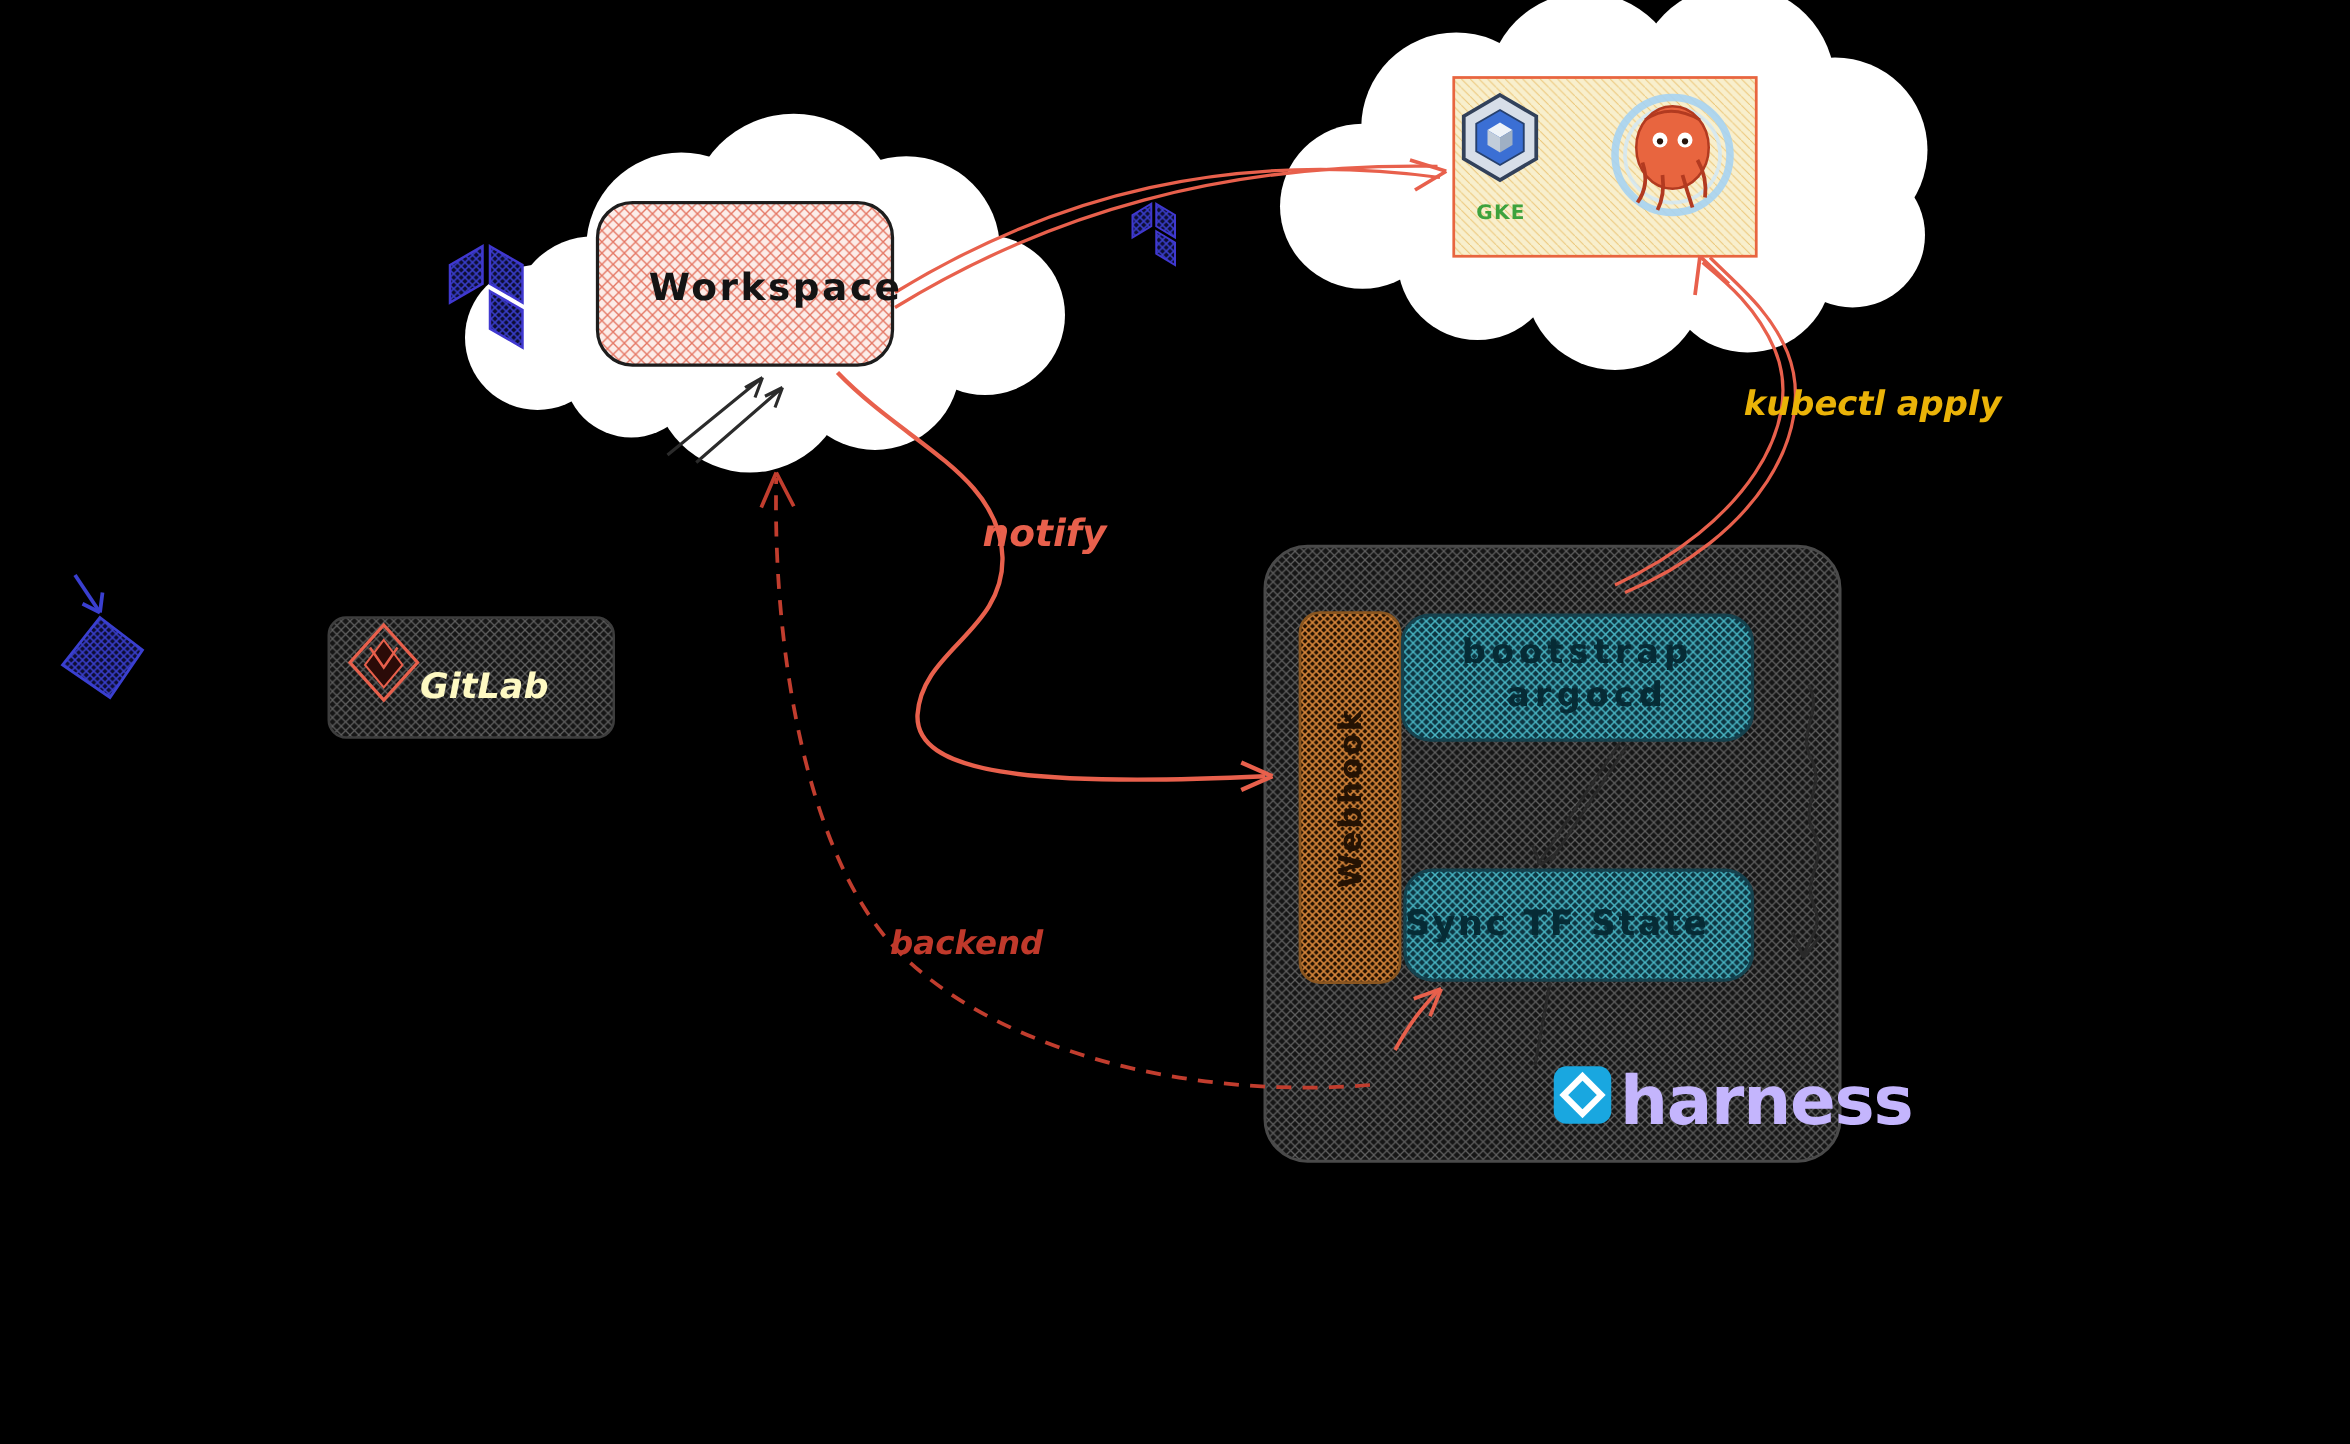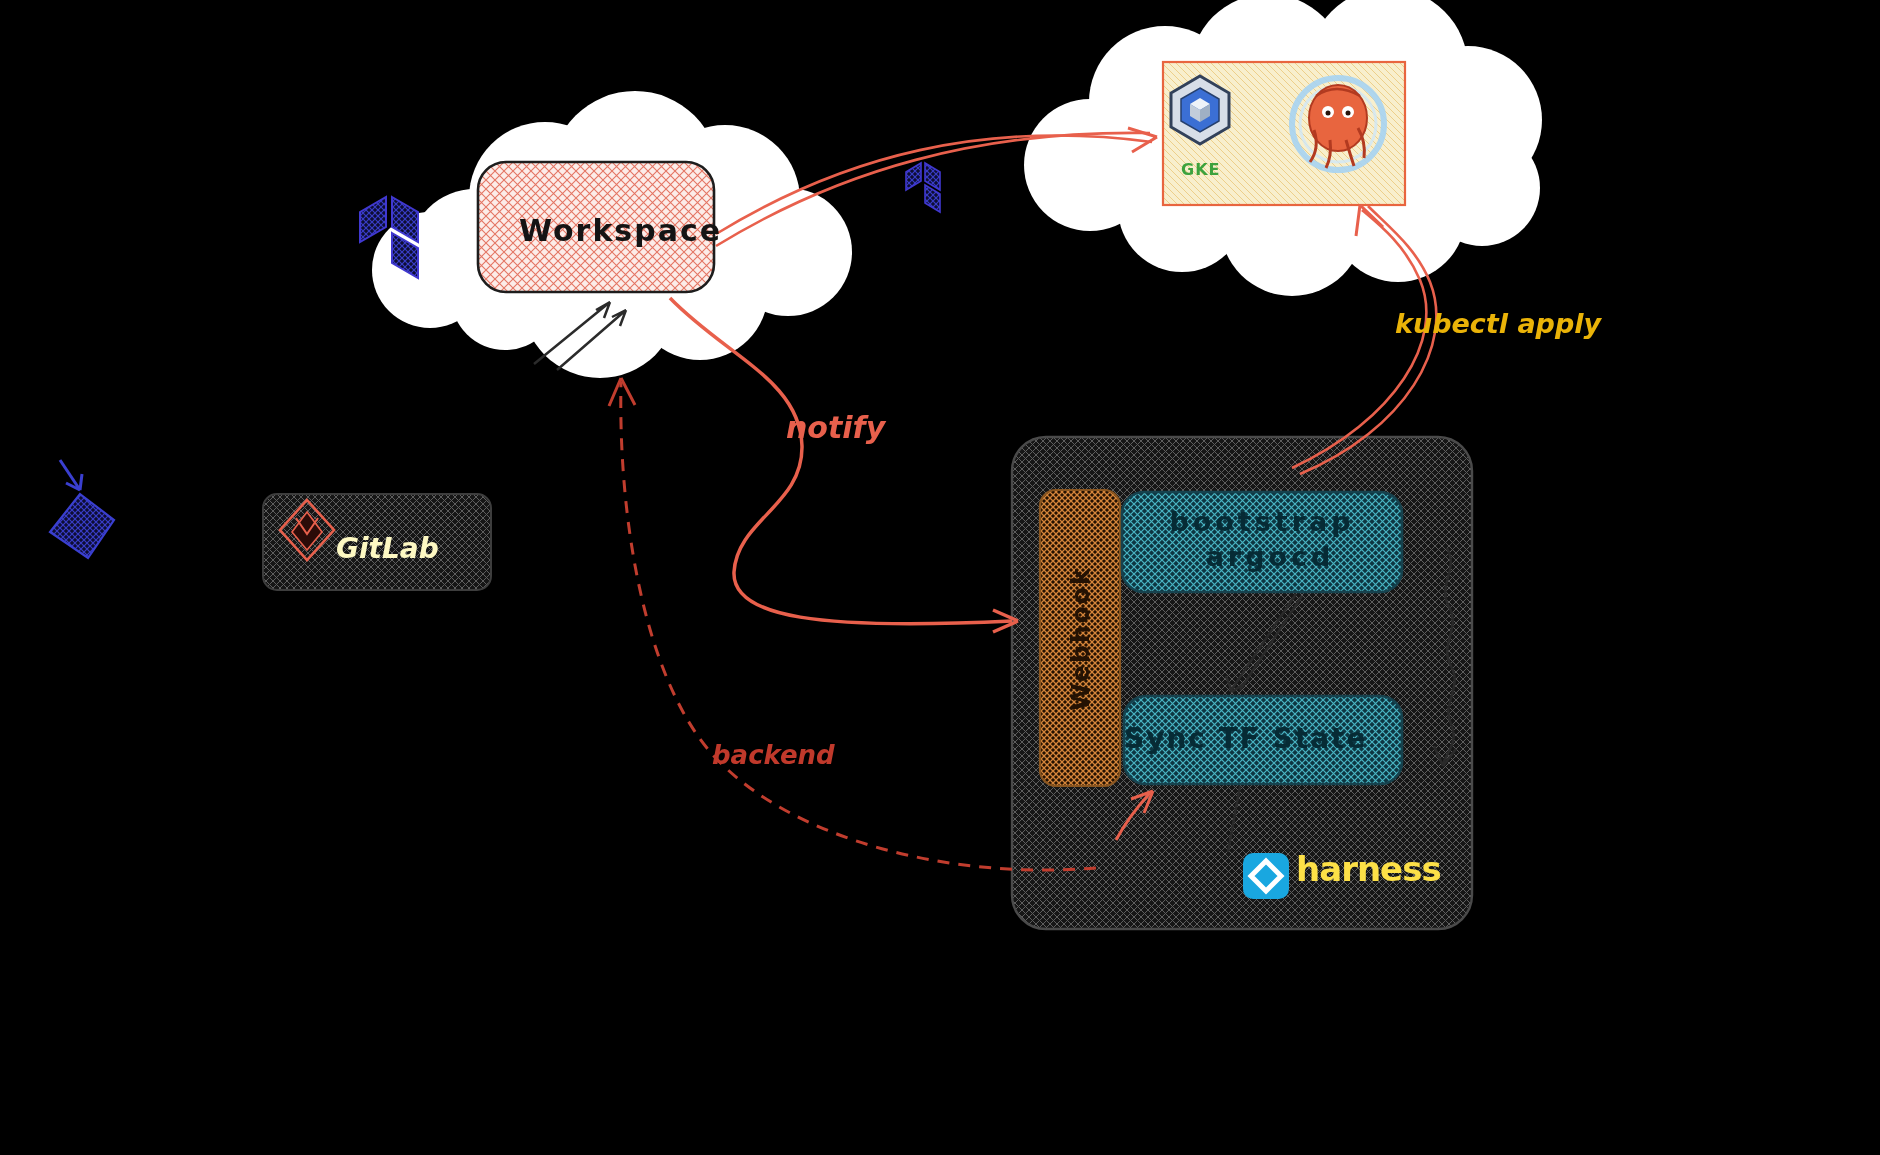--- a/index.html
+++ b/index.html
@@ -190,21 +190,21 @@
   <span class="node-label" style="transform:rotate(-90deg);font-size:25px;color:#241203;letter-spacing:2px;">Webhook</span>
 </div>
 
 <div class="label center" style="left:1122px;top:504px;width:280px;line-height:1.3;">
   <div class="node-label" style="font-size:27px;color:#062b35;letter-spacing:4px;border-radius:16px;">bootstrap</div>
   <div class="node-label" style="font-size:27px;color:#062b35;letter-spacing:4px;padding-left:16px;">argocd</div>
 </div>
 
 <div class="label node-label center" style="left:1124px;top:722px;width:236px;font-size:28px;color:#062b35;letter-spacing:2px;">Sync TF State</div>
 
-<div class="label node-label" style="left:1296px;top:849px;font-size:34px;font-weight:800;color:#fde047;letter-spacing:-1px;">harness</div>
+<div class="label node-label" style="left:1296px;top:849px;font-size:54px;font-weight:800;color:#c4b5fd;letter-spacing:-1px;">harness</div>
 
 <div class="label hand" style="left:786px;top:410px;font-size:30px;color:#e8604c;text-align:right;">notify</div>
 
 <div class="label hand" style="left:1360px;top:308px;font-size:27px;color:#eab308;margin-left:35px;">kubectl apply</div>
 
 <div class="label hand" style="left:712px;top:740px;font-size:26px;color:#c0392b;">backend</div>
 
 </div>
 
 </body></html>

